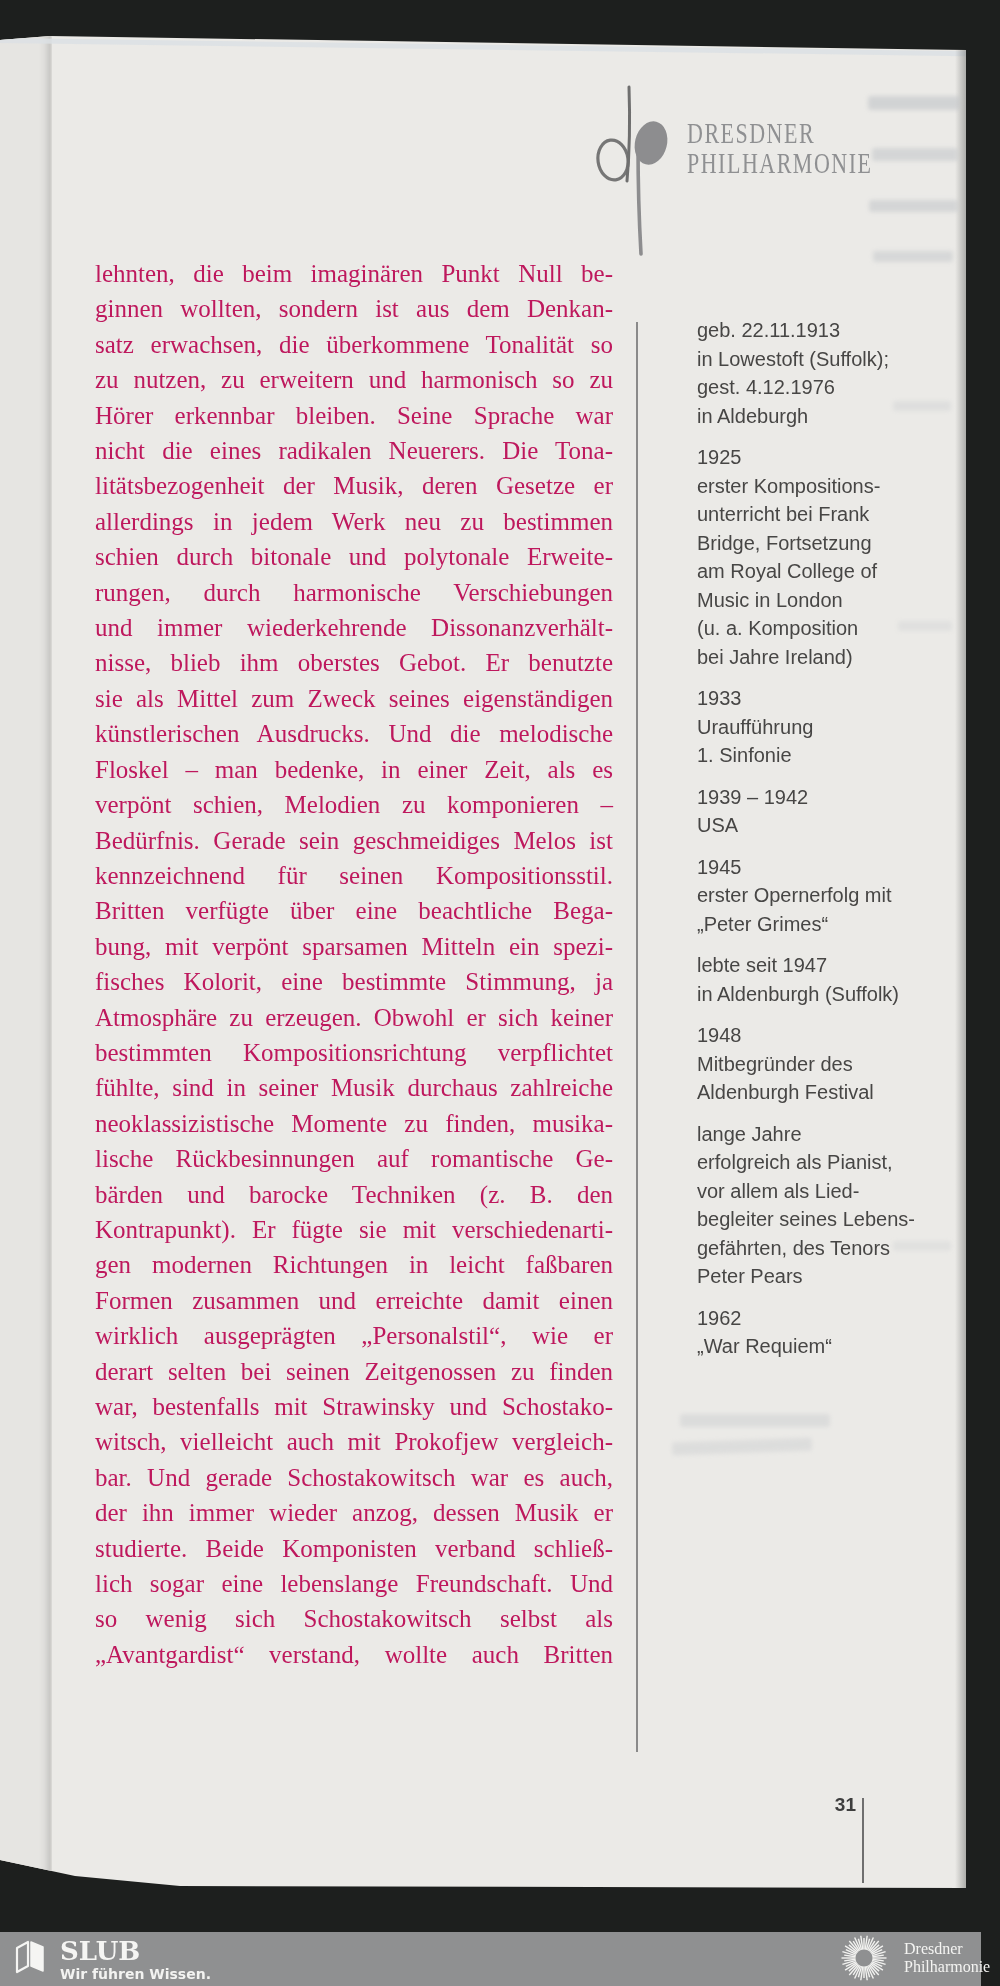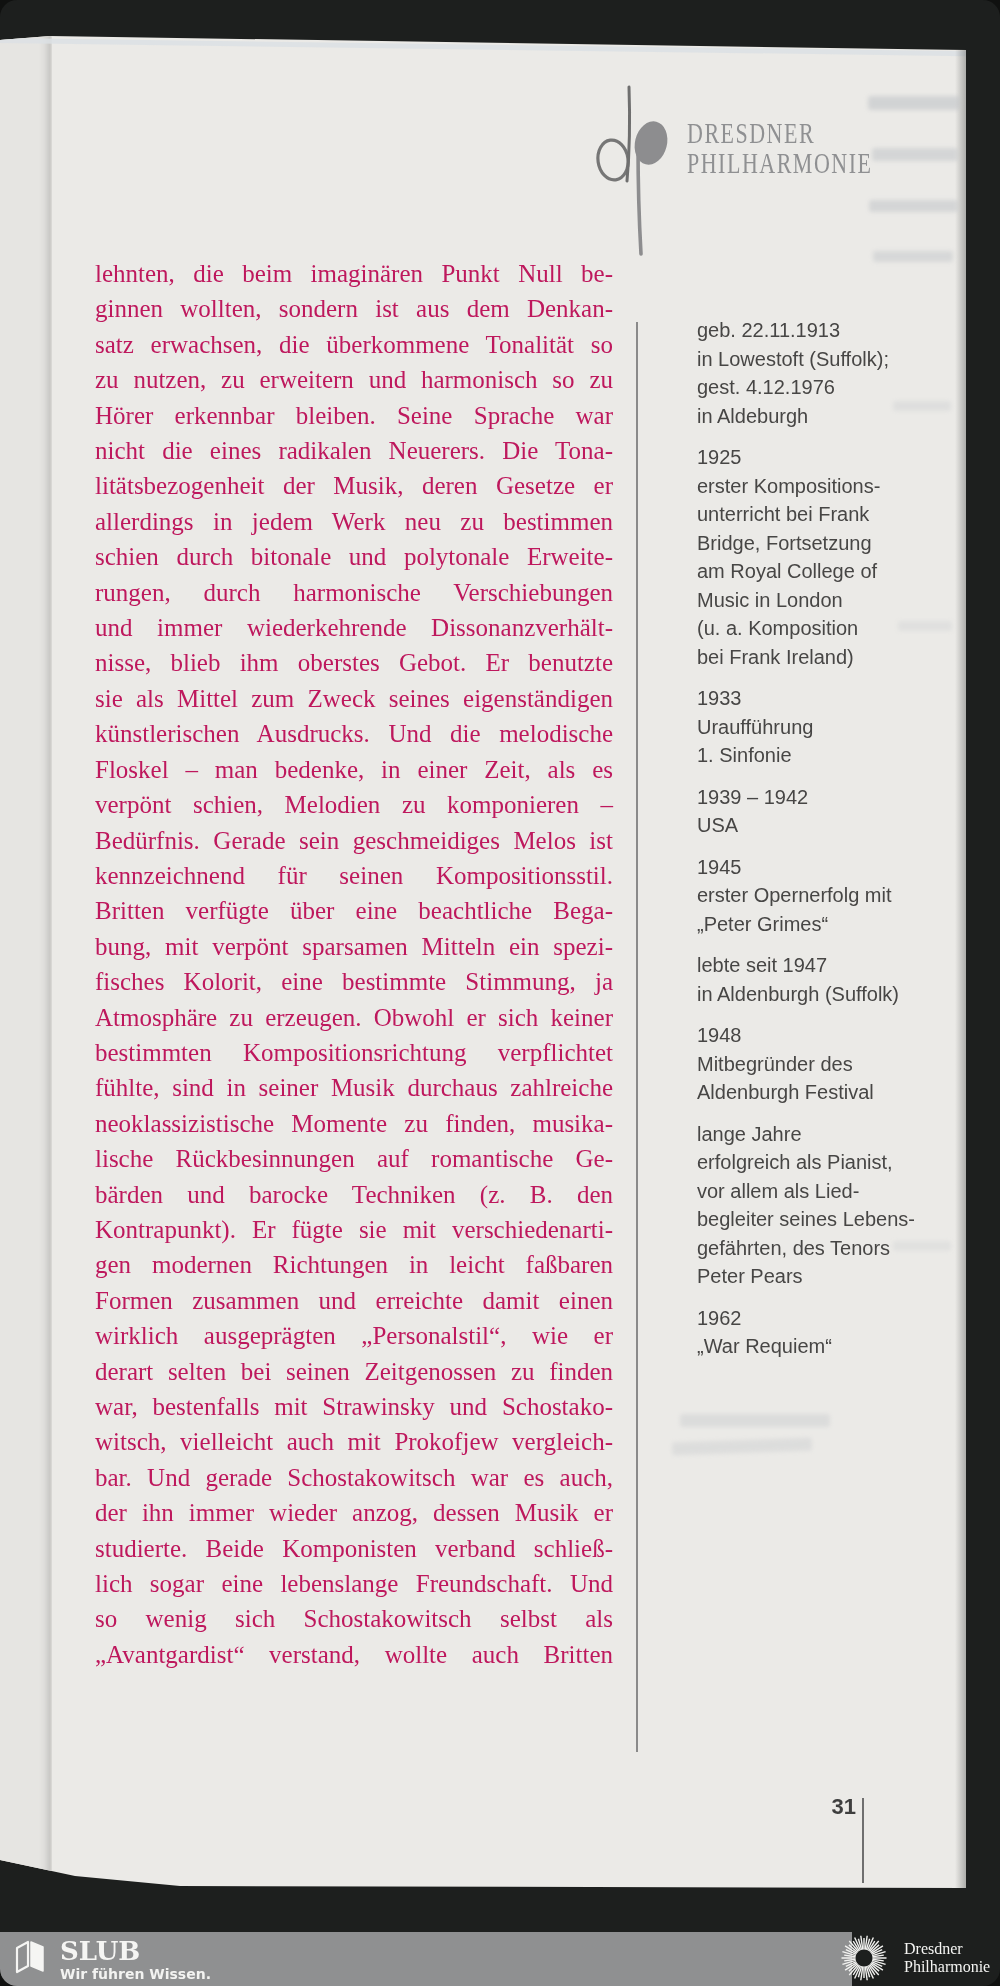--- a/index.html
+++ b/index.html
@@ -1,18 +1,18 @@
 <!DOCTYPE html>
 <html><head>
 <meta charset="utf-8">
 <title>Scan</title>
 <style>
   html,body{margin:0;padding:0;background:#101110;}
   .stage{position:relative;width:1000px;height:1986px;background:#1d1f1e;overflow:hidden;
-         font-family:"Liberation Serif",serif;border-radius:17px;}
+         font-family:"Liberation Serif",serif;}
   
   .page{position:absolute;left:0;top:36px;width:966px;height:1852px;background:#ebeae7;
         clip-path:polygon(0 4px,50px 0,100% 14px,100% 100%,180px calc(100% - 2px),75px calc(100% - 12px),0 calc(100% - 28px));}
   .page-left-strip{position:absolute;left:0;top:0;bottom:0;width:50px;background:#e6e5e2;
         box-shadow:inset -7px 0 9px -5px rgba(60,60,58,.25);}
   .page-crease{position:absolute;left:50px;top:0;bottom:0;width:2px;
         background:linear-gradient(to right,#c9c8c5,#dddcd9);}
   .page-top-edge{position:absolute;left:0;top:2px;width:100%;height:5px;background:#dce1e4;opacity:.85;
         transform:rotate(0.78deg);transform-origin:left top;}
   .page-right-edge{position:absolute;right:0;top:0;bottom:0;width:11px;
@@ -28,26 +28,26 @@
         font-family:"Liberation Serif",serif;font-size:25px;line-height:35.4px;}
   .bline{text-align:justify;text-align-last:justify;white-space:normal;}
   
   .divider{position:absolute;left:636px;top:286px;width:2px;height:1430px;background:#8a8a8a;}
   
   .sidebar{position:absolute;left:673px;top:280px;width:235px;color:#474645;
         font-family:"Liberation Sans",sans-serif;font-size:20px;line-height:28.5px;margin-left:24px;}
   .entry{margin-bottom:13px;}
   
   .pagenum{position:absolute;left:824px;top:1758px;width:32px;color:#3e3e3e;
-        font-family:"Liberation Sans",sans-serif;font-size:22px;font-weight:bold;text-align:right;}
+        font-family:"Liberation Sans",sans-serif;font-size:19px;font-weight:bold;text-align:right;}
   .pagenum-rule{position:absolute;left:862px;top:1762px;width:2px;height:85px;background:#6f6f6f;}
   
   .ghost{position:absolute;background:#b9bdc2;filter:blur(2px);border-radius:3px;}
   
-  .footer{position:absolute;left:0;top:1932px;width:852px;height:54px;background:#8f9091;}
+  .footer{position:absolute;left:0;top:1932px;width:981px;height:54px;background:#8f9091;}
   .slub{position:absolute;left:14px;top:6px;display:flex;}
   .slub-text{margin-left:14px;}
   .slub-name{color:#f5f5f3;font-family:"DejaVu Serif",serif;font-weight:bold;font-size:26px;line-height:26px;}
   .slub-tag{color:#f3f3f1;font-family:"DejaVu Sans",sans-serif;font-weight:bold;font-size:14px;line-height:17px;margin-top:2px;}
   .phil{position:absolute;left:840px;top:2px;display:flex;align-items:center;}
   .phil-text{margin-left:16px;color:#f4f4f2;font-family:"Liberation Serif",serif;font-size:16px;line-height:18px;}
 </style>
 </head>
 <body>
 
@@ -143,21 +143,21 @@
         <div class="entry">
           <div>
 
           <div class="sline">1925</div>
             <div class="sline">erster Kompositions-</div>
             <div class="sline">unterricht bei Frank</div>
             <div class="sline">Bridge, Fortsetzung</div>
             <div class="sline">am Royal College of</div>
             <div class="sline">Music in London</div>
             <div class="sline">(u. a. Komposition</div>
-            <div class="sline">bei Frank Ireland)</div>
+            <div class="sline">bei Jahre Ireland)</div>
           </div>
         </div>
         <div class="entry">
           <div>
 
           <div class="sline">1933</div>
             <div class="sline">Uraufführung</div>
             <div class="sline">1. Sinfonie</div>
           </div>
         </div>

